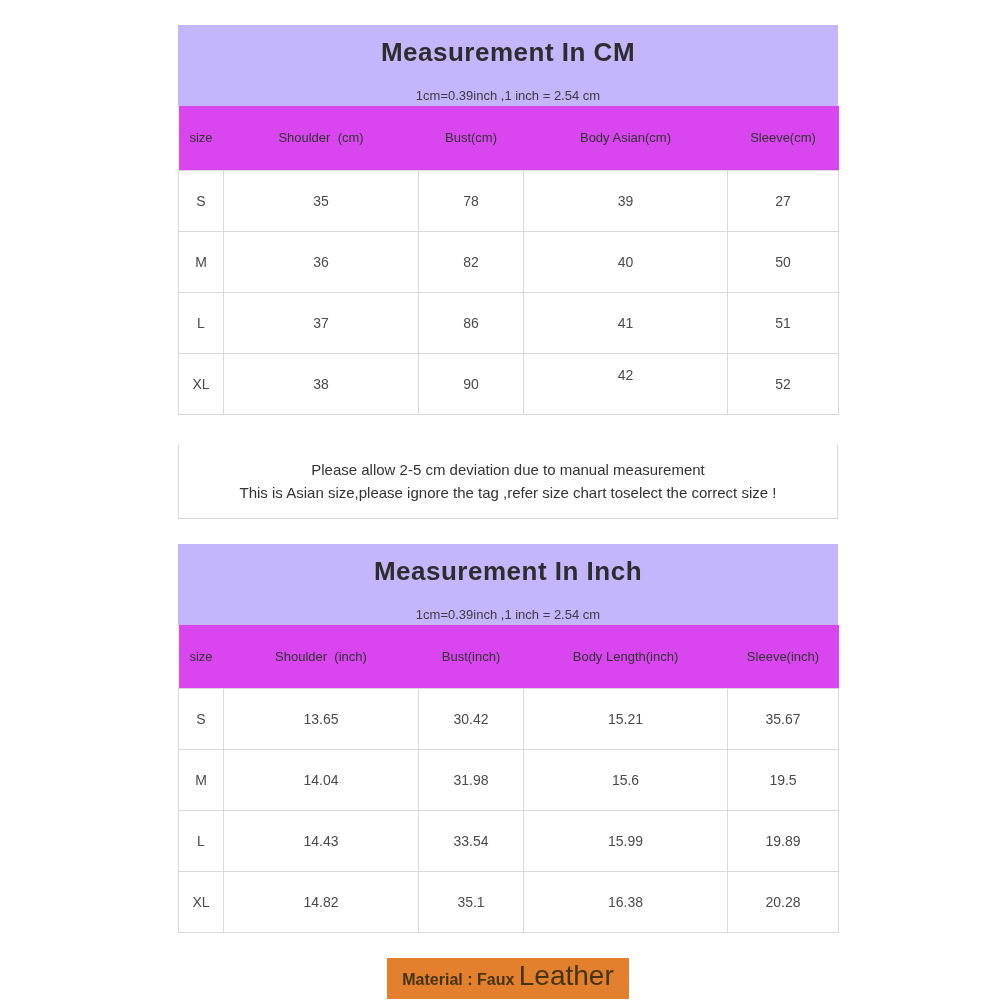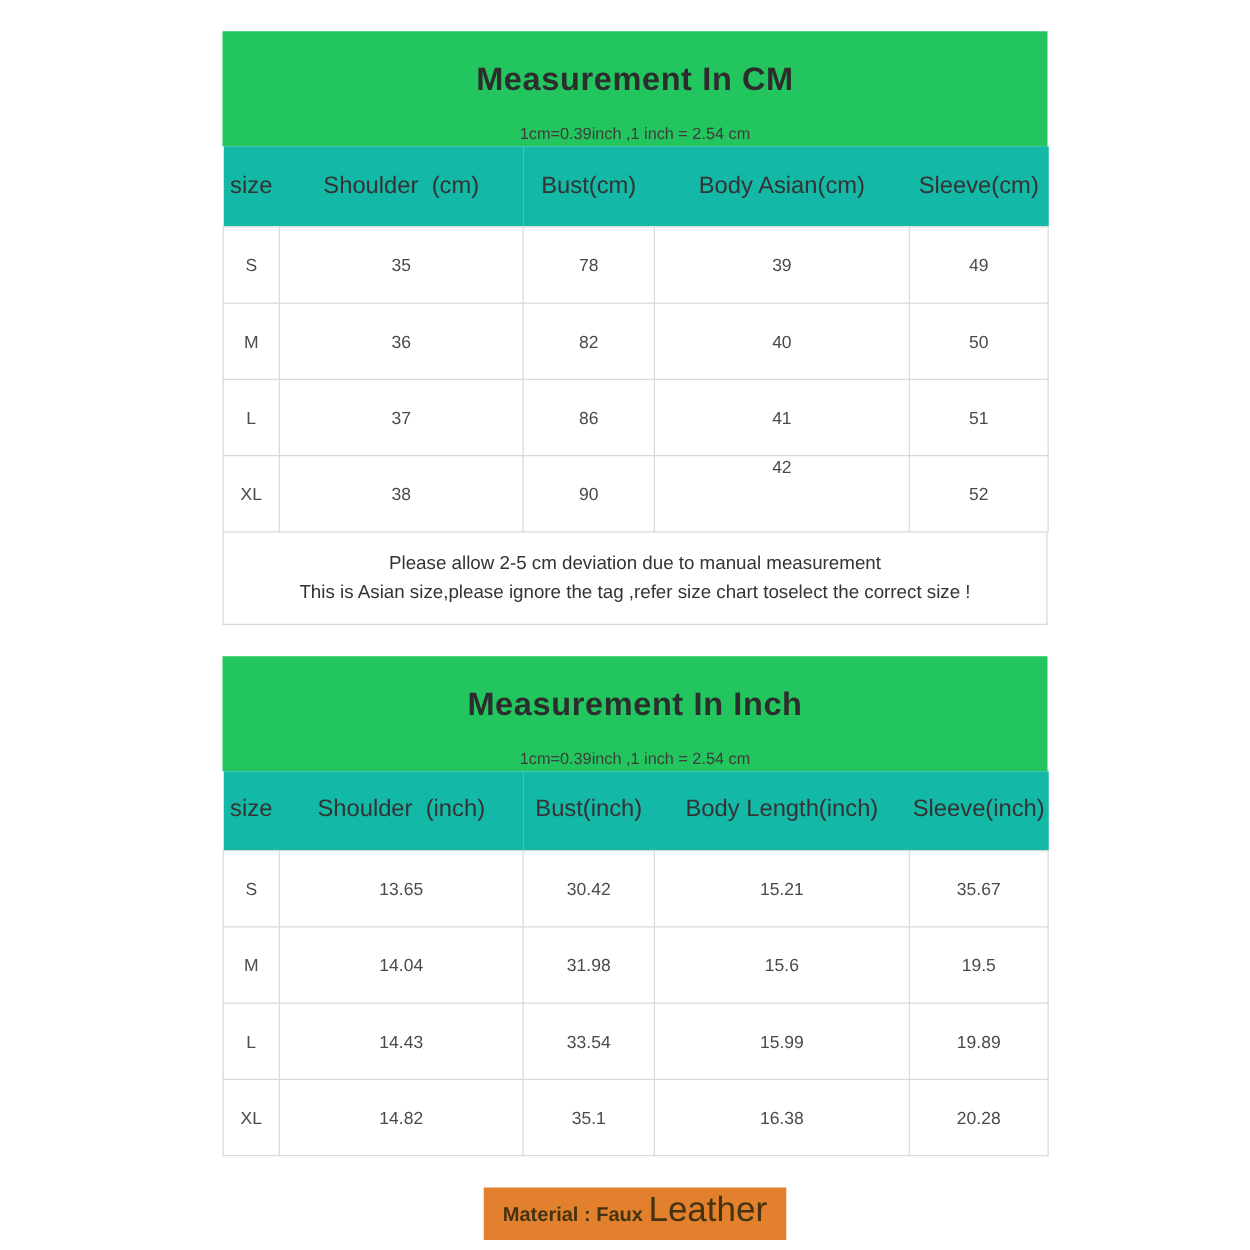--- a/index.html
+++ b/index.html
@@ -13,22 +13,22 @@
   }
   .content {
     width: 660px;
     margin-left: 178px;
     padding-top: 25px;
   }
   .size-table { margin-bottom: 25px; }
 
   
   .table-head {
-    background: #22c55e;
-    padding-top: 20px;
+    background: #c4b5fd;
+    padding-top: 9px;
     text-align: center;
   }
   .table-title {
     font-size: 26px;
     font-weight: bold;
     color: #2d2d2d;
     line-height: 36px;
     letter-spacing: 0.5px;
   }
   .table-subtitle {
@@ -38,55 +38,57 @@
     margin-top: 16px;
   }
 
   
   table.grid {
     width: 660px;
     table-layout: fixed;
     border-collapse: collapse;
   }
   table.grid thead th {
-    background: #14b8a6;
+    background: #d946ef;
     height: 64px;
     font-weight: normal;
-    font-size: 19px;
+    font-size: 13px;
     color: #333333;
     text-align: center;
     vertical-align: middle;
     border: none;
     white-space: pre;
   }
   table.grid tbody td {
     background: #ffffff;
     height: 61px;
     border: 1px solid #d9d9d9;
     font-size: 14px;
     color: #4a4a4a;
     text-align: center;
     vertical-align: middle;
   }
   
   #table-cm tbody tr:nth-child(4) td:nth-child(4) {
     vertical-align: top;
+    padding-top: 13px;
     margin-top: 28px;
   }
 
   
   .note {
     width: 660px;
     border: 1px solid #d9d9d9;
     border-top: none;
     display: flex;
     flex-direction: column;
     justify-content: center;
     align-items: center;
     text-align: center;
+    margin-top: 30px;
   }
   .note p {
     font-size: 15px;
     color: #333333;
     line-height: 23px;
   }
   .note-cm { height: 74px; }
   .note-inch { height: 53px; }
 
   
@@ -136,21 +138,21 @@
             <th>Body Asian(cm)</th>
             <th>Sleeve(cm)</th>
           </tr>
         </thead>
       <tbody>
           <tr>
             <td>S</td>
             <td>35</td>
             <td>78</td>
             <td>39</td>
-            <td>49</td>
+            <td>27</td>
           </tr>
           <tr>
             <td>M</td>
             <td>36</td>
             <td>82</td>
             <td>40</td>
             <td>50</td>
           </tr>
           <tr>
             <td>L</td>

